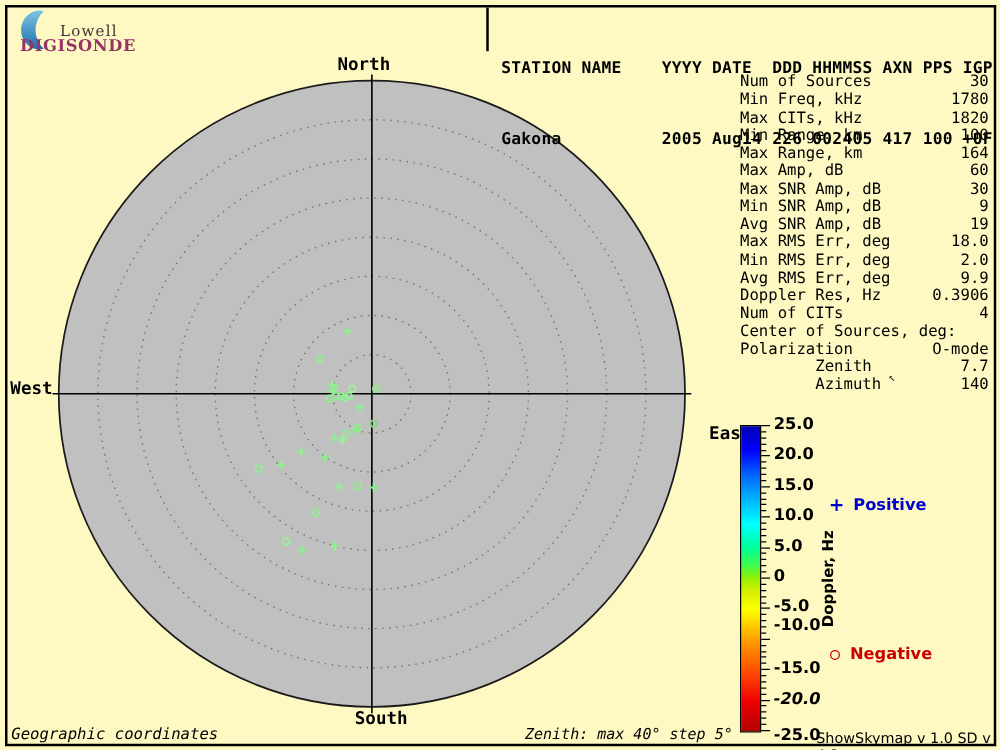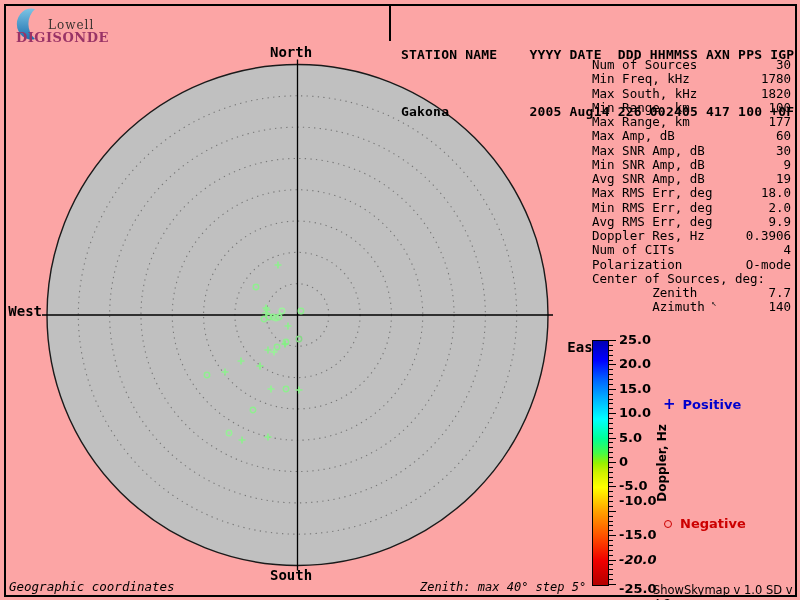--- a/index.html
+++ b/index.html
@@ -1,29 +1,29 @@
 <!DOCTYPE html>
 <html><head>
 <meta charset="utf-8">
 <style>
   html,body{margin:0;padding:0;background:#fff;}
-  #app{position:relative;width:800px;height:600px;background:#fca5a5;overflow:hidden;
+  #app{position:relative;width:800px;height:600px;background:#fef9c3;overflow:hidden;
        font-family:"DejaVu Sans Mono",monospace;color:#000;}
   .frame{position:absolute;left:4px;top:4px;width:789px;height:589px;border:2px solid #000;}
   #plot-svg{position:absolute;left:0;top:0;}
   .hdr{position:absolute;left:401px;top:7px;font:bold 13px "DejaVu Sans Mono",monospace;
        line-height:19px;white-space:pre;letter-spacing:.2px;}
   .divider{position:absolute;left:389px;top:6px;width:2px;height:35px;background:#000;}
   .logo-lowell{position:absolute;left:48px;top:18px;font-family:"DejaVu Serif",serif;
        font-size:12px;color:#3b3330;letter-spacing:1px;}
   .logo-digisonde{position:absolute;left:16px;top:30px;font-family:"DejaVu Serif",serif;
        font-weight:bold;font-size:13px;color:#993366;letter-spacing:.5px;}
   .compass{position:absolute;font:bold 14px "DejaVu Sans Mono",monospace;}
   #c-north{left:270px;top:44px;width:56px;text-align:left;}
-  #c-south{left:270px;top:567px;width:56px;text-align:left;}
+  #c-south{left:270px;top:567px;width:56px;text-align:right;}
   #c-west{left:0px;top:303px;width:42px;text-align:right;}
   #c-east{left:551px;top:303px;width:50px;text-align:right;margin-top:36px;}
   .stats{position:absolute;left:592px;top:57px;width:199px;font:12.5px "DejaVu Sans Mono",monospace;}
   .srow{display:flex;align-items:flex-start;height:14.25px;white-space:pre;}
   .svalue{margin-left:auto;}
   .az-arrow{font-size:9px;margin-left:6px;color:#222;line-height:9px;}
   .cbar{position:absolute;left:592px;top:340px;width:15px;height:244px;border:1px solid #000;}
   .cticks{position:absolute;left:609px;top:340px;width:8px;height:246px;}
   .tick{position:absolute;left:0;height:1px;background:#000;}
   .tick.minor{width:4px;}
@@ -112,34 +112,34 @@
   </div>
 
   <div class="compass" id="c-north">North</div>
   <div class="compass" id="c-south">South</div>
   <div class="compass" id="c-west">West</div>
   <div class="compass" id="c-east">East</div>
 
   <div class="stats">
       <div class="srow"><span>Num of Sources</span><span class="svalue">30</span></div>
       <div class="srow"><span>Min Freq, kHz</span><span class="svalue">1780</span></div>
-      <div class="srow"><span>Max South, kHz</span><span class="svalue">1820</span></div>
+      <div class="srow"><span>Max CITs, kHz</span><span class="svalue">1820</span></div>
       <div class="srow"><span>Min Range, km</span><span class="svalue">100</span></div>
-      <div class="srow"><span>Max Range, km</span><span class="svalue">177</span></div>
+      <div class="srow"><span>Max Range, km</span><span class="svalue">164</span></div>
       <div class="srow"><span>Max Amp, dB</span><span class="svalue">60</span></div>
       <div class="srow"><span>Max SNR Amp, dB</span><span class="svalue">30</span></div>
       <div class="srow"><span>Min SNR Amp, dB</span><span class="svalue">9</span></div>
       <div class="srow"><span>Avg SNR Amp, dB</span><span class="svalue">19</span></div>
       <div class="srow"><span>Max RMS Err, deg</span><span class="svalue">18.0</span></div>
       <div class="srow"><span>Min RMS Err, deg</span><span class="svalue">2.0</span></div>
       <div class="srow"><span>Avg RMS Err, deg</span><span class="svalue">9.9</span></div>
       <div class="srow"><span>Doppler Res, Hz</span><span class="svalue">0.3906</span></div>
       <div class="srow"><span>Num of CITs</span><span class="svalue">4</span></div>
+      <div class="srow"><span>Center of Sources, deg:</span><span class="svalue"></span></div>
       <div class="srow"><span>Polarization</span><span class="svalue">O-mode</span></div>
-      <div class="srow"><span>Center of Sources, deg:</span><span class="svalue"></span></div>
       <div class="srow"><span>        Zenith</span><span class="svalue">7.7</span></div>
       <div class="srow"><span>        Azimuth</span><span class="az-arrow">↖</span><span class="svalue">140</span></div>
     </div>
 
   <div class="cbar" style="background: linear-gradient(rgb(0, 0, 180) 0%, rgb(0, 0, 255) 8%, rgb(0, 100, 255) 16%, rgb(0, 180, 255) 24%, rgb(0, 255, 255) 32%, rgb(0, 255, 150) 40%, rgb(70, 250, 70) 46%, rgb(150, 240, 0) 50%, rgb(210, 240, 0) 54%, rgb(255, 255, 0) 60%, rgb(255, 160, 0) 70%, rgb(255, 80, 0) 80%, rgb(240, 0, 0) 90%, rgb(180, 0, 0) 100%);"></div>
   <div class="cticks">
       <div class="tick major" style="top: 0px;"></div>
       <div class="tick minor" style="top: 4.88px;"></div>
       <div class="tick minor" style="top: 9.76px;"></div>
       <div class="tick minor" style="top: 14.64px;"></div>

